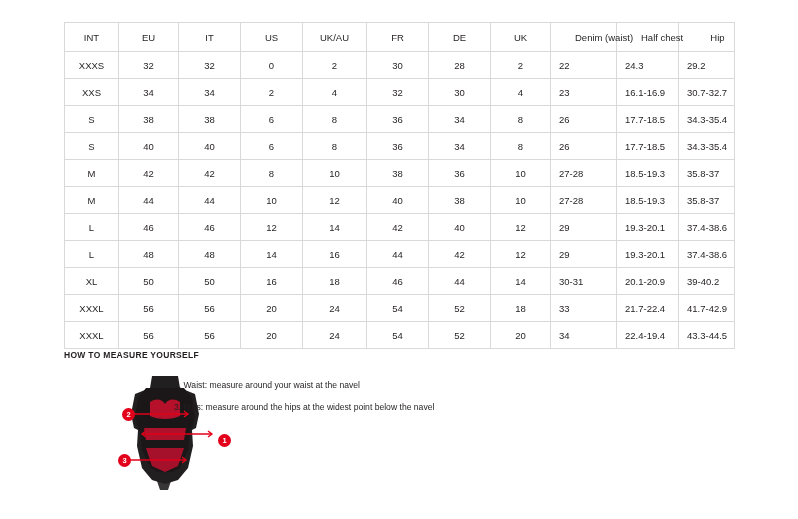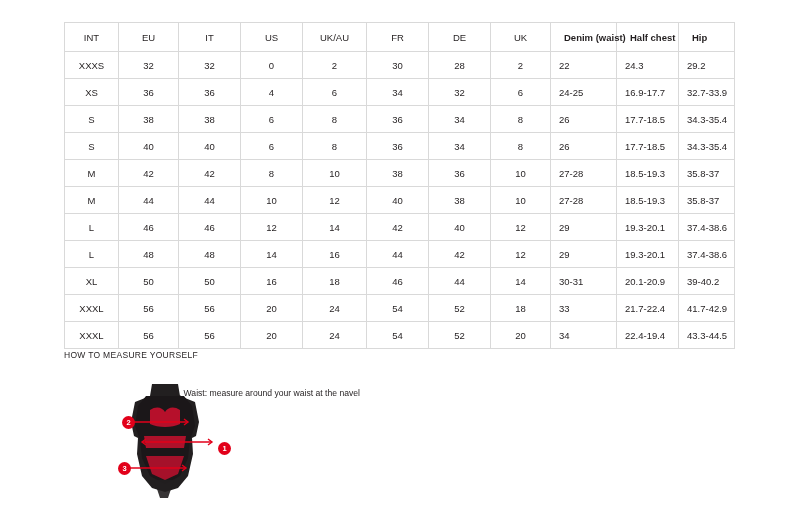--- a/index.html
+++ b/index.html
@@ -54,42 +54,41 @@
   table.size-table col.c4 { width: 64px; }
   table.size-table col.c5 { width: 62px; }
   table.size-table col.c6 { width: 62px; }
   table.size-table col.c7 { width: 60px; }
   table.size-table col.c8 { width: 66px; }
   table.size-table col.c9 { width: 62px; }
   table.size-table col.c10 { width: 56px; }
 
   
   table.size-table thead th.left-head {
-    text-align: left;
-    padding-left: 13px;
-    font-weight: bold;
+    text-align: center;
+    padding-left: 24px;
   }
   table.size-table td.left-cell {
     text-align: left;
     padding-left: 8px;
   }
 
   
   .howto {
     position: absolute;
     left: 64px;
     top: 350px;
     width: 670px;
   }
   .howto-title {
     font-size: 8.5px;
-    font-weight: normal;
+    font-weight: bold;
     letter-spacing: 0.3px;
     color: #231f20;
-    margin-bottom: 14px;
+    margin-bottom: 6px;
   }
   .howto-body {
     position: relative;
     display: block;
   }
   .figure {
     position: absolute;
     left: 36px;
     top: 6px;
     width: 130px;
@@ -173,31 +172,31 @@
             <td>0</td>
             <td>2</td>
             <td>30</td>
             <td>28</td>
             <td>2</td>
             <td class="left-cell">22</td>
             <td class="left-cell">24.3</td>
             <td class="left-cell">29.2</td>
           </tr>
           <tr>
-            <td>XS</td>
-            <td>36</td>
-            <td>36</td>
+            <td>XXS</td>
+            <td>34</td>
+            <td>34</td>
+            <td>2</td>
             <td>4</td>
-            <td>6</td>
-            <td>34</td>
             <td>32</td>
-            <td>6</td>
-            <td class="left-cell">24-25</td>
-            <td class="left-cell">16.9-17.7</td>
-            <td class="left-cell">32.7-33.9</td>
+            <td>30</td>
+            <td>4</td>
+            <td class="left-cell">23</td>
+            <td class="left-cell">16.1-16.9</td>
+            <td class="left-cell">30.7-32.7</td>
           </tr>
           <tr>
             <td>S</td>
             <td>38</td>
             <td>38</td>
             <td>6</td>
             <td>8</td>
             <td>36</td>
             <td>34</td>
             <td>8</td>
@@ -353,18 +352,22 @@
         <div class="badge badge-1">1</div>
         <div class="badge badge-2">2</div>
         <div class="badge badge-3">3</div>
       </div>
 
       <div class="notes">
         <div class="note">
           <span class="num">1.</span>
           <b>Waist</b><span>: measure around your waist at the navel</span>
         </div>
+        <div class="note">
+          <span class="num">3.</span>
+          <b>Hips</b><span>: measure around the hips at the widest point below the navel</span>
+        </div>
       </div>
 
     </div>
   </div>
 
 </div>
 
 </body></html>

